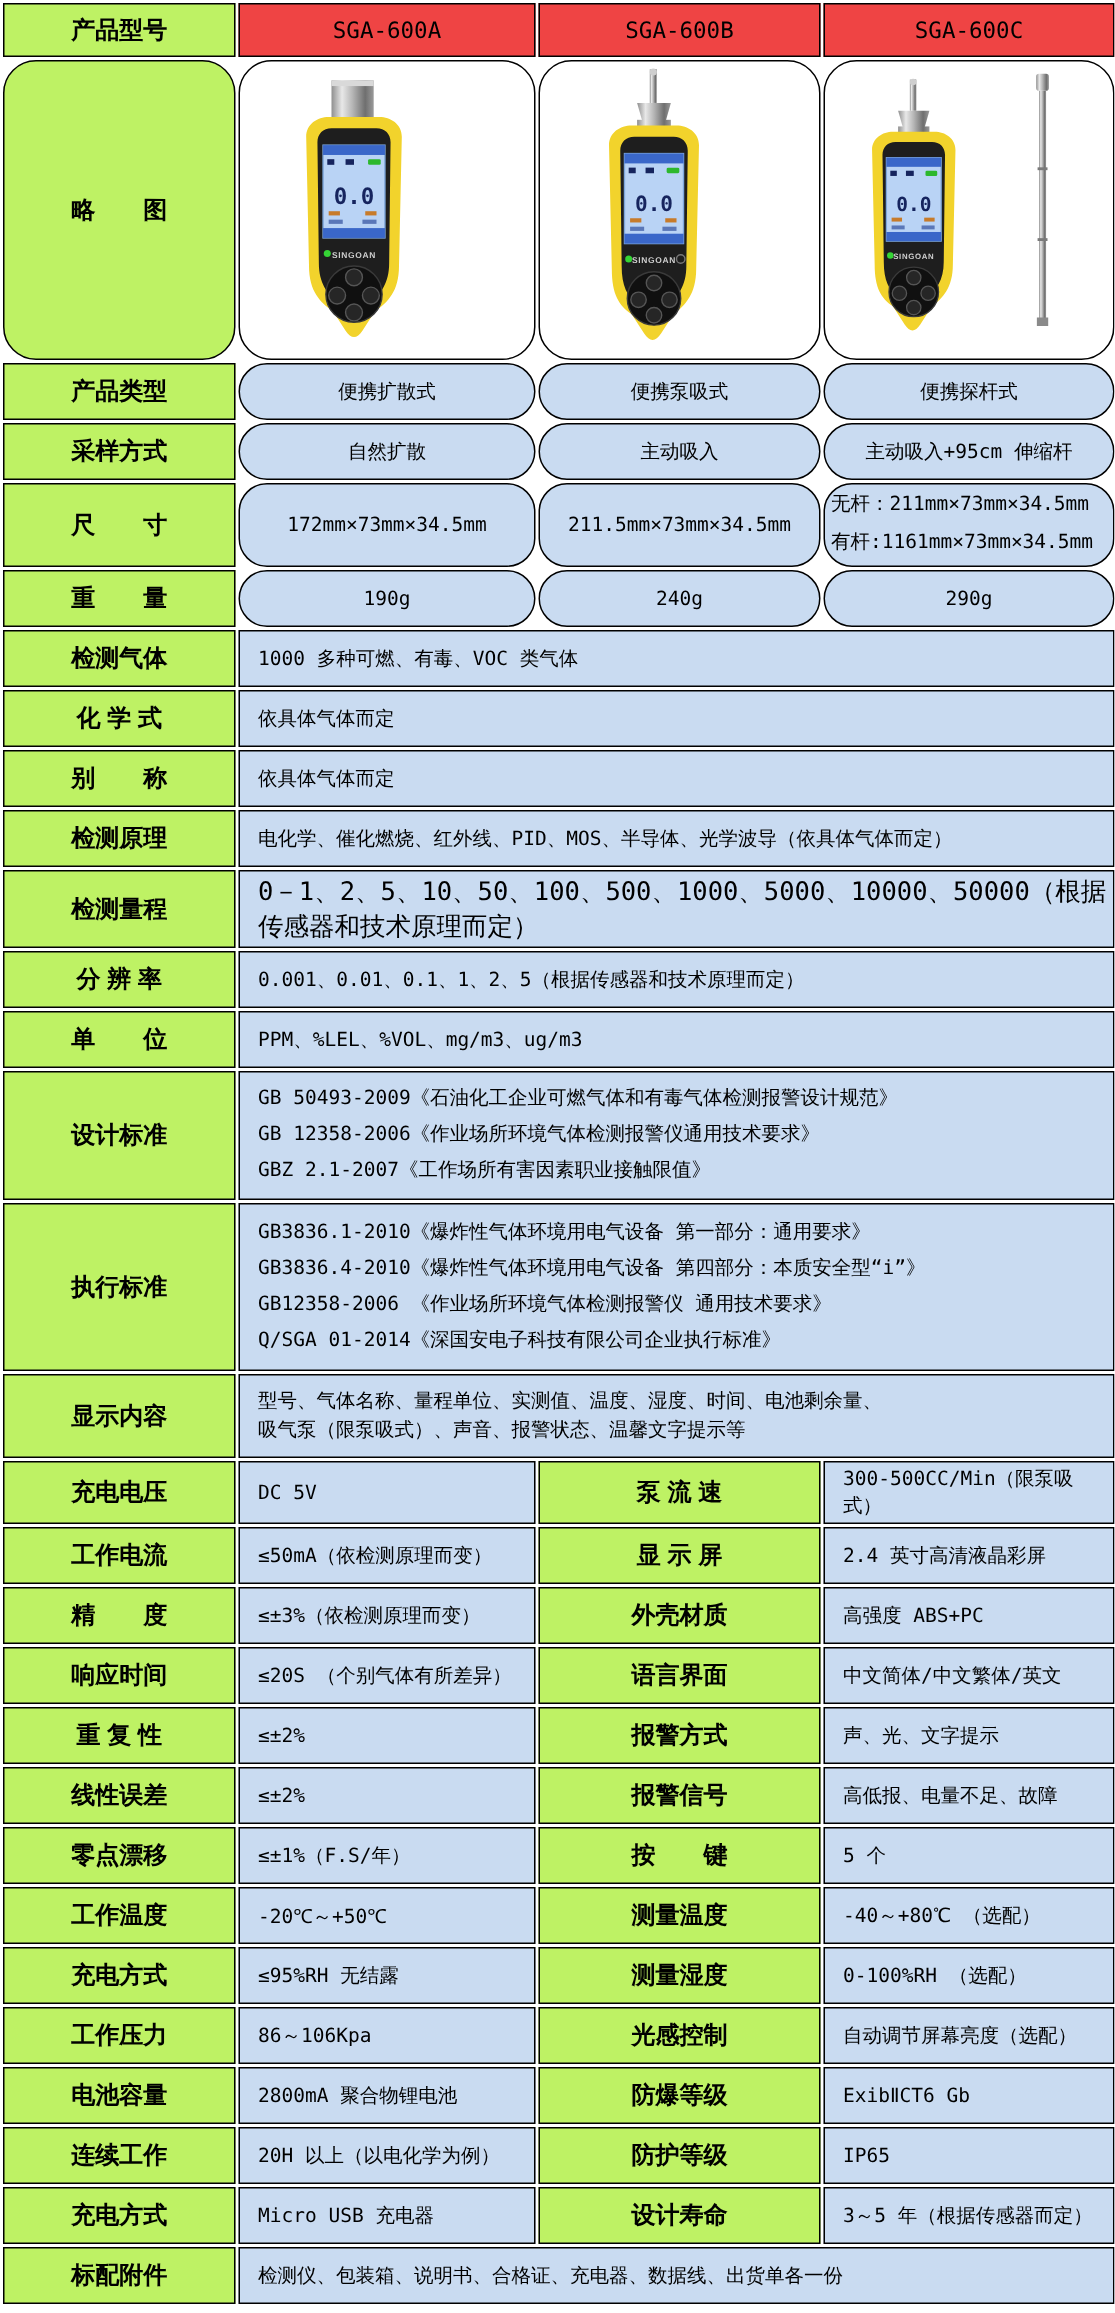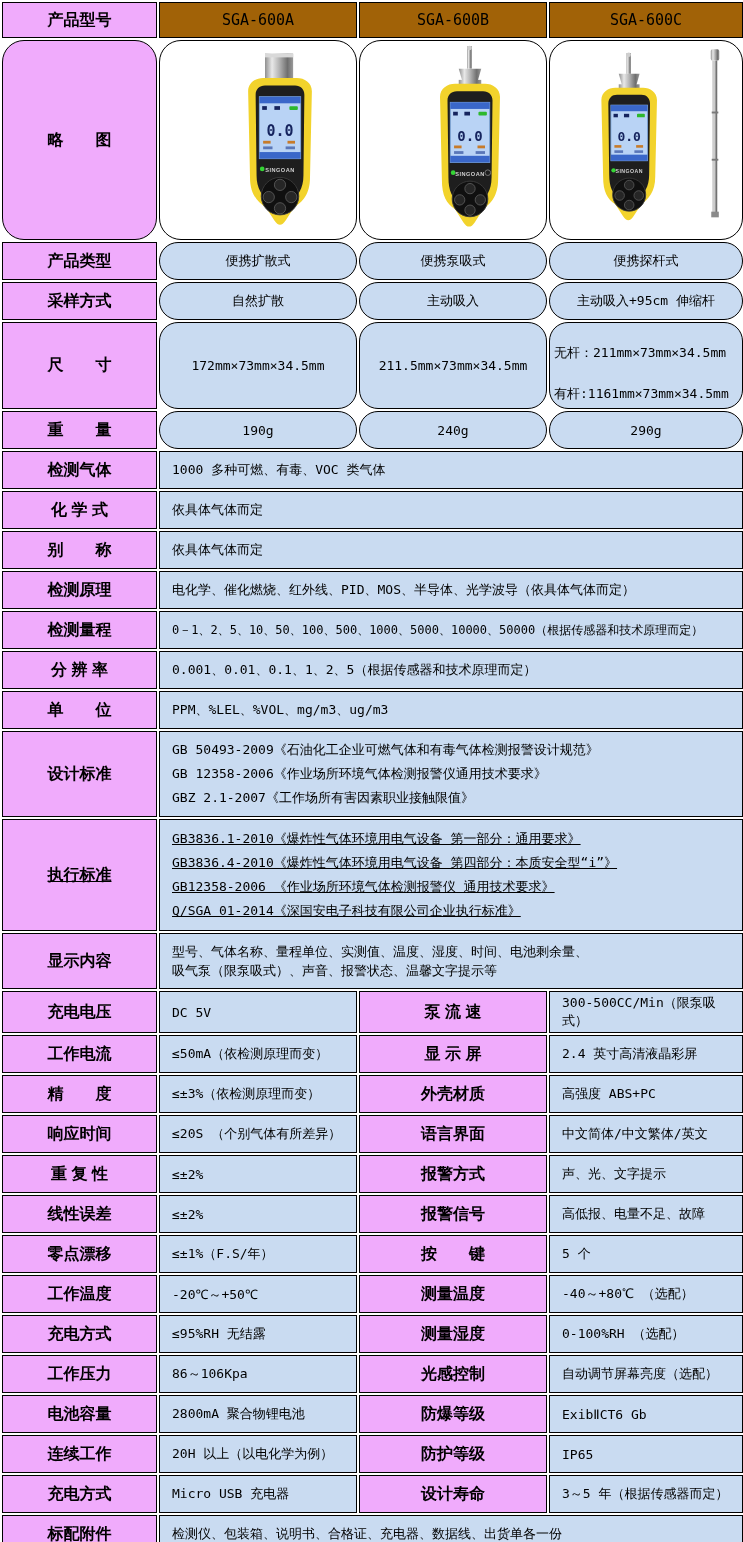--- a/index.html
+++ b/index.html
@@ -1,32 +1,32 @@
 <!DOCTYPE html>
 <html><head>
 <meta charset="utf-8">
 <style>
   html,body{margin:0;padding:0;background:#ffffff;}
   body{width:743px;font-family:"DejaVu Sans Mono","Liberation Sans",sans-serif;color:#000;}
   table.spec{width:743px;border-collapse:separate;border-spacing:2px;background:#ffffff;table-layout:fixed;}
   td{border:1px solid #000;overflow:hidden;}
-  td.lbl{background:#f0abfc;text-align:center;font-weight:bold;font-size:16px;font-family:"Liberation Sans",sans-serif;}
+  td.lbl{background:#bef264;text-align:center;font-weight:bold;font-size:16px;font-family:"Liberation Sans",sans-serif;}
   td.val{background:#C9DBF1;font-size:13px;padding:2px 4px 2px 12px;text-align:left;}
   td.valc{background:#C9DBF1;font-size:13px;text-align:center;padding:2px 3px;border-radius:19px;}
-  td.model{background:#a16207;text-align:center;font-size:15px;}
-  td.sketch{background:#ffffff;text-align:right;vertical-align:middle;}
+  td.model{background:#ef4444;text-align:center;font-size:15px;}
+  td.sketch{background:#ffffff;text-align:left;vertical-align:middle;}
   tr.h-std td{height:32px;}
   tr.h-hdr td{height:32px;}
   tr.h-img td{height:196px;border-radius:22px;}
   tr.h-size td{height:50px;}
   tr.h-design td{height:80px;}
-  tr.h-exec td{height:106px;text-decoration:underline;}
+  tr.h-exec td{height:106px;}
   tr.h-disp td{height:50px;}
   .lines div{line-height:1.85;}
-  .size-c div{line-height:1.9;margin-top:16px;}
+  .size-c div{line-height:1.9;}
   .two-line div{line-height:1.5;}
   col.c0{width:155px;} col.c1{width:198px;} col.c2{width:188px;} col.c3{width:194px;}
 </style>
 </head>
 <body>
 
 <table class="spec">
   <colgroup>
       <col class="c0">
       <col class="c1">
@@ -186,21 +186,21 @@
   <tr class="h-std">
     <td class="lbl">别　　称</td>
     <td class="val" colspan="3">依具体气体而定</td>
   </tr>
   <tr class="h-std">
     <td class="lbl">检测原理</td>
     <td class="val" colspan="3">电化学、催化燃烧、红外线、PID、MOS、半导体、光学波导（依具体气体而定）</td>
   </tr>
   <tr class="h-std">
     <td class="lbl">检测量程</td>
-    <td class="val" colspan="3" style="font-size:12px;margin-top:13px;">0－1、2、5、10、50、100、500、1000、5000、10000、50000（根据传感器和技术原理而定）</td>
+    <td class="val" colspan="3" style="font-size:17px;margin-top:13px;">0－1、2、5、10、50、100、500、1000、5000、10000、50000（根据传感器和技术原理而定）</td>
   </tr>
   <tr class="h-std">
     <td class="lbl">分 辨 率</td>
     <td class="val" colspan="3">0.001、0.01、0.1、1、2、5（根据传感器和技术原理而定）</td>
   </tr>
   <tr class="h-std">
     <td class="lbl">单　　位</td>
     <td class="val" colspan="3">PPM、%LEL、%VOL、mg/m3、ug/m3</td>
   </tr>
   <tr class="h-design">

